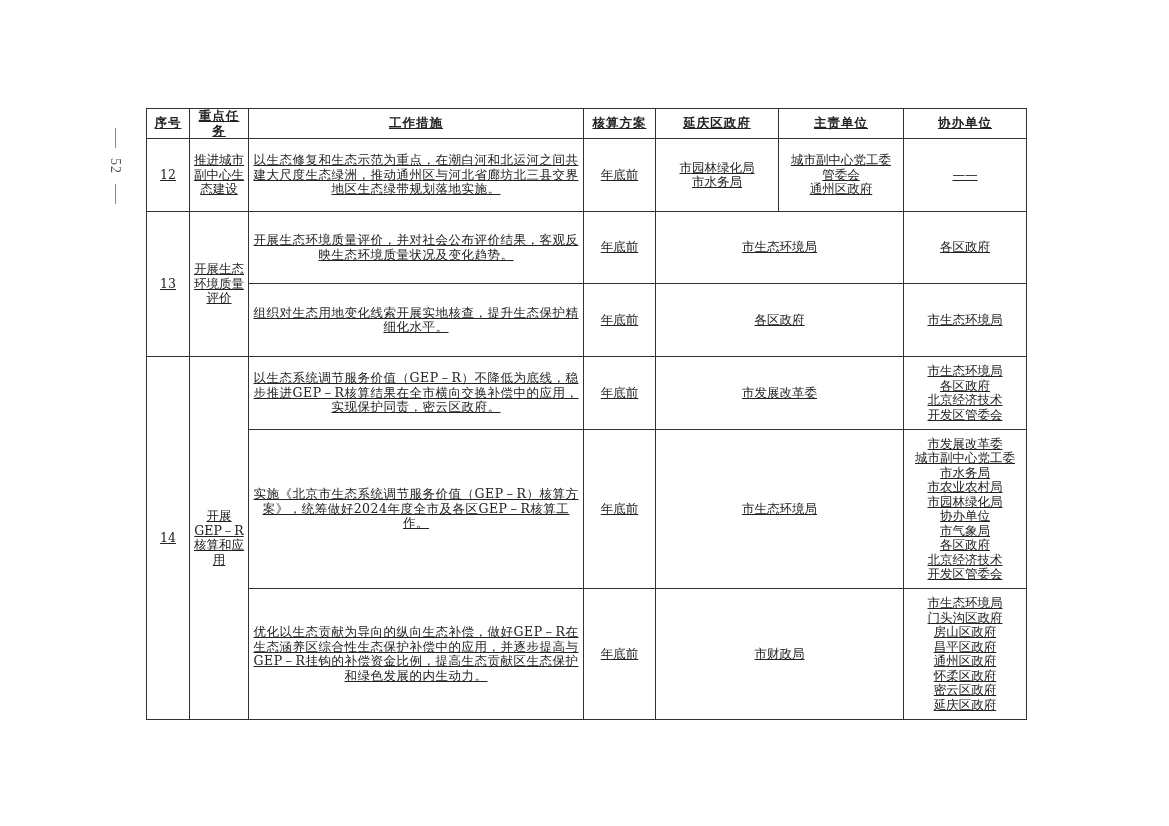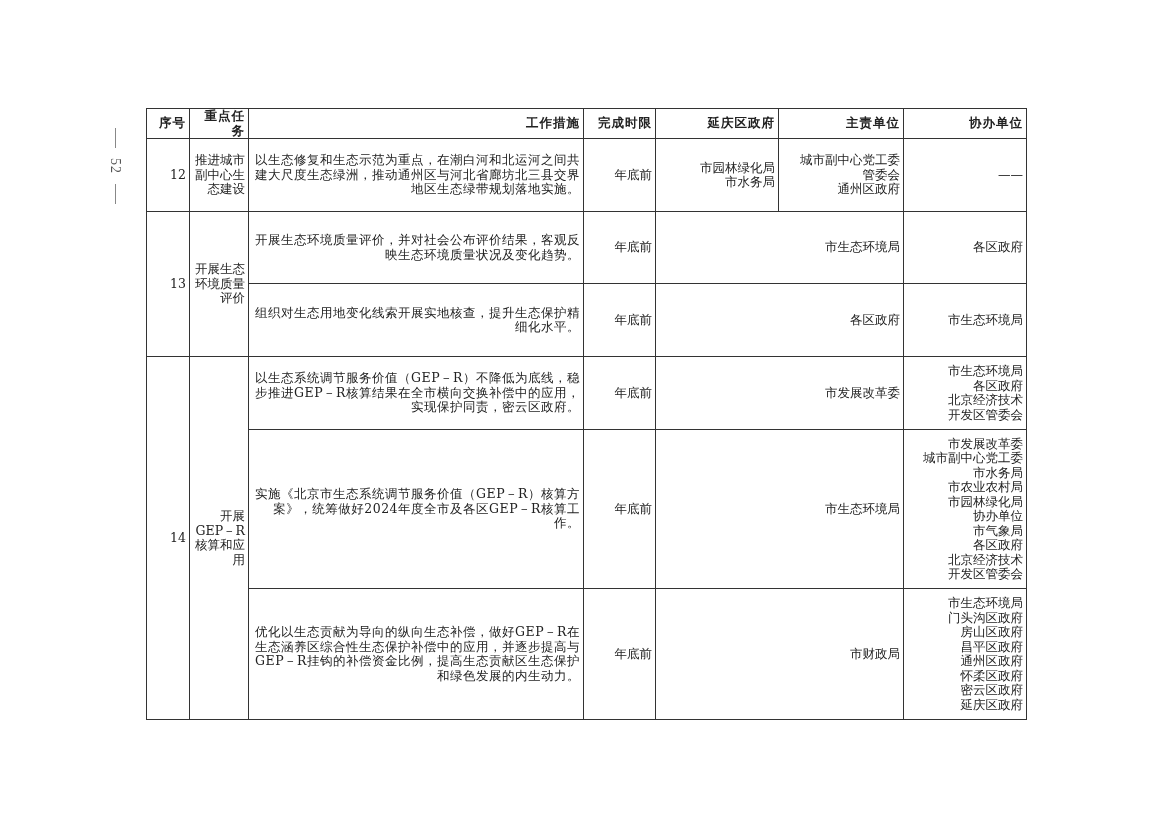--- a/index.html
+++ b/index.html
@@ -16,23 +16,24 @@
   .page-num .num {
     transform: rotate(90deg); font-size: 14px; color: #555; margin: 10px 0;
     font-family: "Liberation Serif", serif; letter-spacing: 1px;
   }
   table.doc {
     position: absolute; left: 146px; top: 108px;
     border-collapse: collapse; table-layout: fixed;
     width: 880px;
   }
   table.doc td, table.doc th {
-    border: 1px solid #333; text-align: right; vertical-align: middle;
+    border: 1px solid #333; text-align: center; vertical-align: middle;
     font-size: 12.5px; line-height: 14.5px; padding: 0 3px;
     font-weight: normal;
+    text-decoration: underline;
   }
   table.doc th {
     font-family: "DejaVu Sans", "Liberation Sans", sans-serif;
     font-weight: bold; font-size: 12.5px; height: 28px; letter-spacing: 1px;
   }
   td.measure { text-align: left; padding: 0 6px 0 8px; letter-spacing: 0.5px; margin-top: 16px; }
   td.task { padding: 0 1px; letter-spacing: 0px; }
   .multiline span { display: block; }
   .thick-top td { border-top: 2px solid #333; }
 </style>
@@ -53,21 +54,21 @@
     <col style="width:72px">
       <col style="width:123px">
       <col style="width:125px">
       <col style="width:123px">
   </colgroup>
   <thead>
     <tr>
       <th>序号</th>
       <th>重点任务</th>
       <th>工作措施</th>
-      <th>完成时限</th>
+      <th>核算方案</th>
       <th>延庆区政府</th>
       <th>主责单位</th>
       <th>协办单位</th>
     </tr>
   </thead>
   <tbody>
 
     <tr style="height:73px">
       <td>12</td>
       <td class="task">推进城市副中心生态建设</td>

